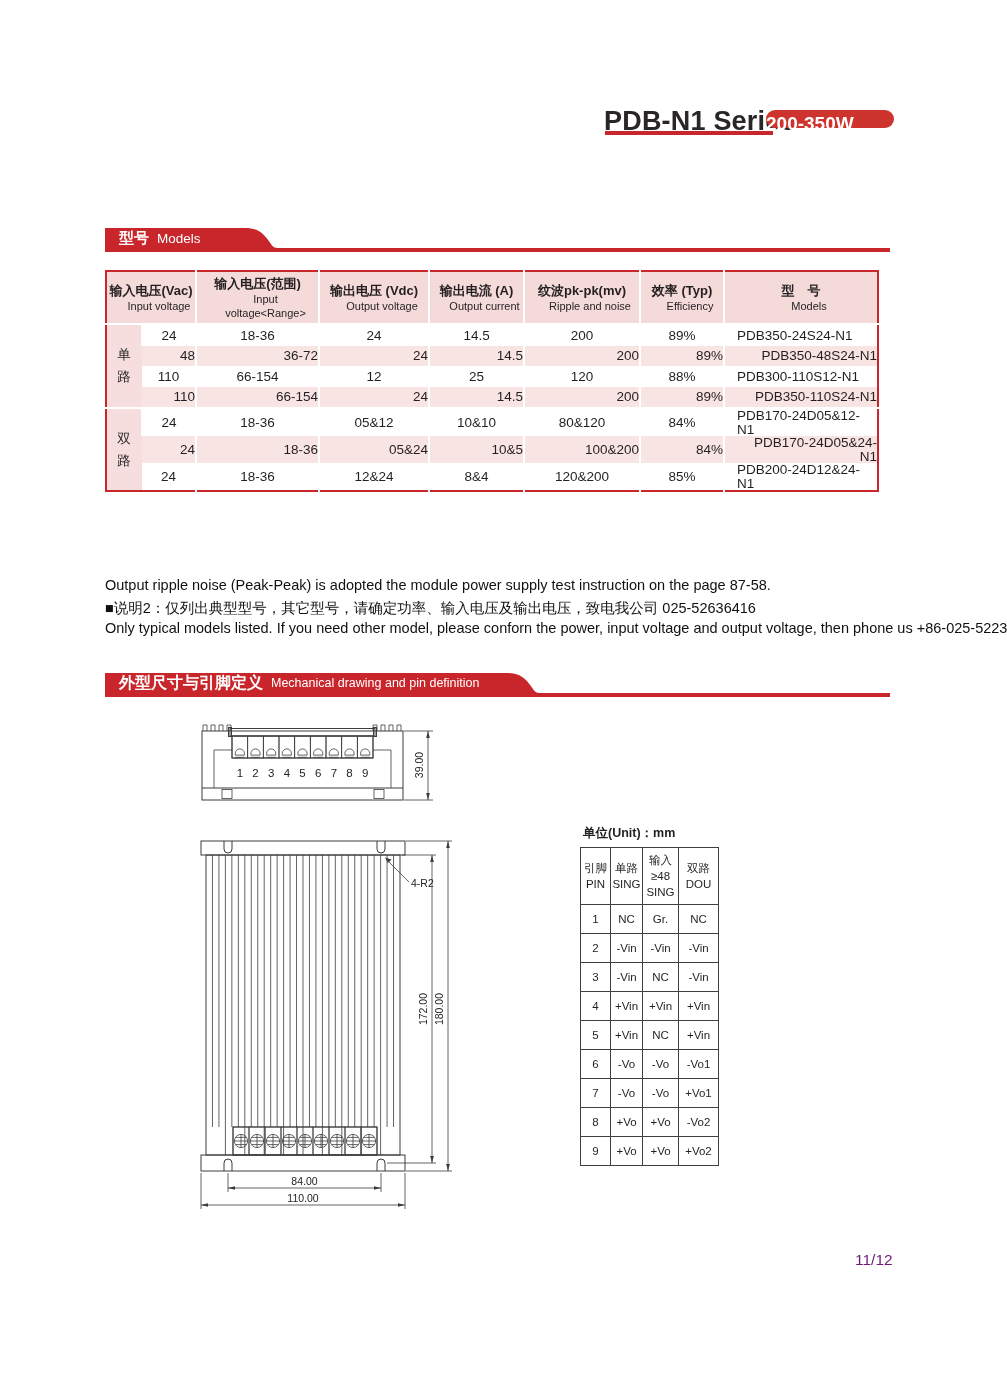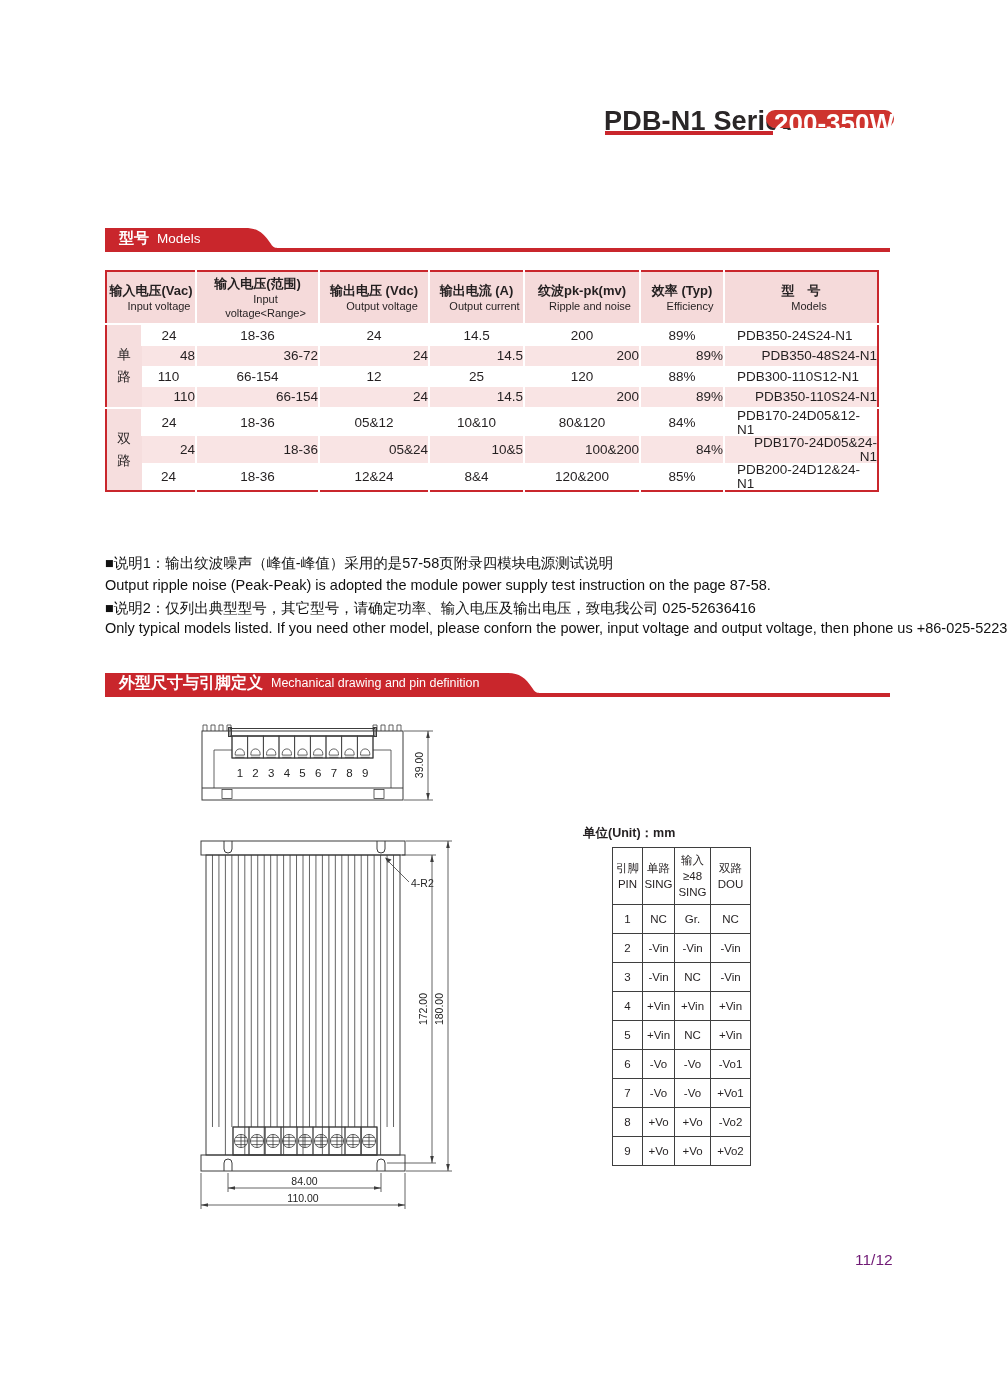--- a/index.html
+++ b/index.html
@@ -4,21 +4,21 @@
 <style>
   html,body{margin:0;padding:0;background:#888;}
   #page{position:relative;width:1007px;height:1375px;background:#ffffff;margin:0 auto;
         font-family:"Liberation Sans","DejaVu Sans",sans-serif;color:#231f20;overflow:hidden;}
   .abs{position:absolute;}
 
   
   .doc-title{left:604px;top:106px;font-size:27px;font-weight:bold;letter-spacing:0.2px;color:#2a2627;}
   .title-underline{left:605px;top:131px;width:168px;height:4px;background:var(--red);}
   .badge{left:766px;top:110px;width:128px;height:18px;background:var(--badge-red);
-         border-radius:9px;color:#fff;font-size:26px;font-weight:bold;text-align:right;line-height:27px;}
+         border-radius:9px;color:#fff;font-size:19px;font-weight:bold;text-align:left;line-height:27px;}
 
   
   .banner{height:24px;width:785px;left:105px;}
   .banner svg{position:absolute;left:0;top:0;}
   .banner .txt{position:absolute;left:14px;top:0;height:20px;display:flex;align-items:center;gap:8px;color:#fff;white-space:nowrap;}
   .banner .zh{font-weight:bold;}
   .banner1{top:228px;} .banner1 .zh{font-size:15px;} .banner1 .en{font-size:13.5px;}
   .banner2{top:673px;text-align:right;} .banner2 .zh{font-size:16px;} .banner2 .en{font-size:12.5px;}
 
   
@@ -43,21 +43,21 @@
   .front-view{top:712px;}
   .top-view{top:835px;}
   .ln{fill:none;stroke:#3c3c3c;stroke-width:1;}
   .lnt{fill:none;stroke:#3c3c3c;stroke-width:0.8;}
   .fillshape{fill:#3c3c3c;stroke:none;}
   .dimtxt{font-family:"Liberation Sans","DejaVu Sans",sans-serif;font-size:10.5px;fill:#232323;}
   .pinnum{font-family:"Liberation Sans","DejaVu Sans",sans-serif;font-size:11.5px;fill:#232323;text-anchor:middle;}
 
   
   .unit-label{left:583px;top:825px;font-size:12.5px;font-weight:bold;}
-  .pin-table{left:580px;top:847px;border-collapse:collapse;table-layout:fixed;margin-left:32px;}
+  .pin-table{left:580px;top:847px;border-collapse:collapse;table-layout:fixed;}
   .pin-table th,.pin-table td{border:1.5px solid #3f3f3f;text-align:center;font-weight:normal;}
   .pin-table th{padding:4px 1px;}
   .pin-table th .zh{font-size:11.5px;line-height:16px;}
   .pin-table th .en{font-size:11.5px;line-height:16px;}
   .pin-table td{height:26px;font-size:11.5px;}
 
   .page-number{left:855px;top:1251px;font-size:15.5px;color:#701a75;}
 </style>
 </head>
 <body>
@@ -189,21 +189,20 @@
           <td>18-36</td>
           <td>12&amp;24</td>
           <td>8&amp;4</td>
           <td>120&amp;200</td>
           <td>85%</td>
           <td class="model-col">PDB200-24D12&amp;24-N1</td>
         </tr>
       </tbody>
   </table>
 
-  <div class="abs note note-zh1">■说明1：输出纹波噪声（峰值-峰值）采用的是57-58页附录四模块电源测试说明</div>
   <div class="abs note note-en1">Output ripple noise (Peak-Peak) is adopted the module power supply test instruction on the page 87-58.</div>
   <div class="abs note note-zh2">■说明2：仅列出典型型号，其它型号，请确定功率、输入电压及输出电压，致电我公司  025-52636416</div>
   <div class="abs note note-en2">Only typical models listed. If you need other model, please conforn the power, input voltage and output voltage, then phone us  +86-025-52235946.</div>
 
   <div class="abs banner banner2">
     <svg width="785" height="24" viewBox="0 0 785 24">
       <path d="M0,0 H402 C414,0 420,4 428,16 C430,19.5 432,20 436,20 H785 V24 H0 Z" fill="#c9262c"></path>
     </svg>
     <div class="txt">
       <span class="zh">外型尺寸与引脚定义</span>

